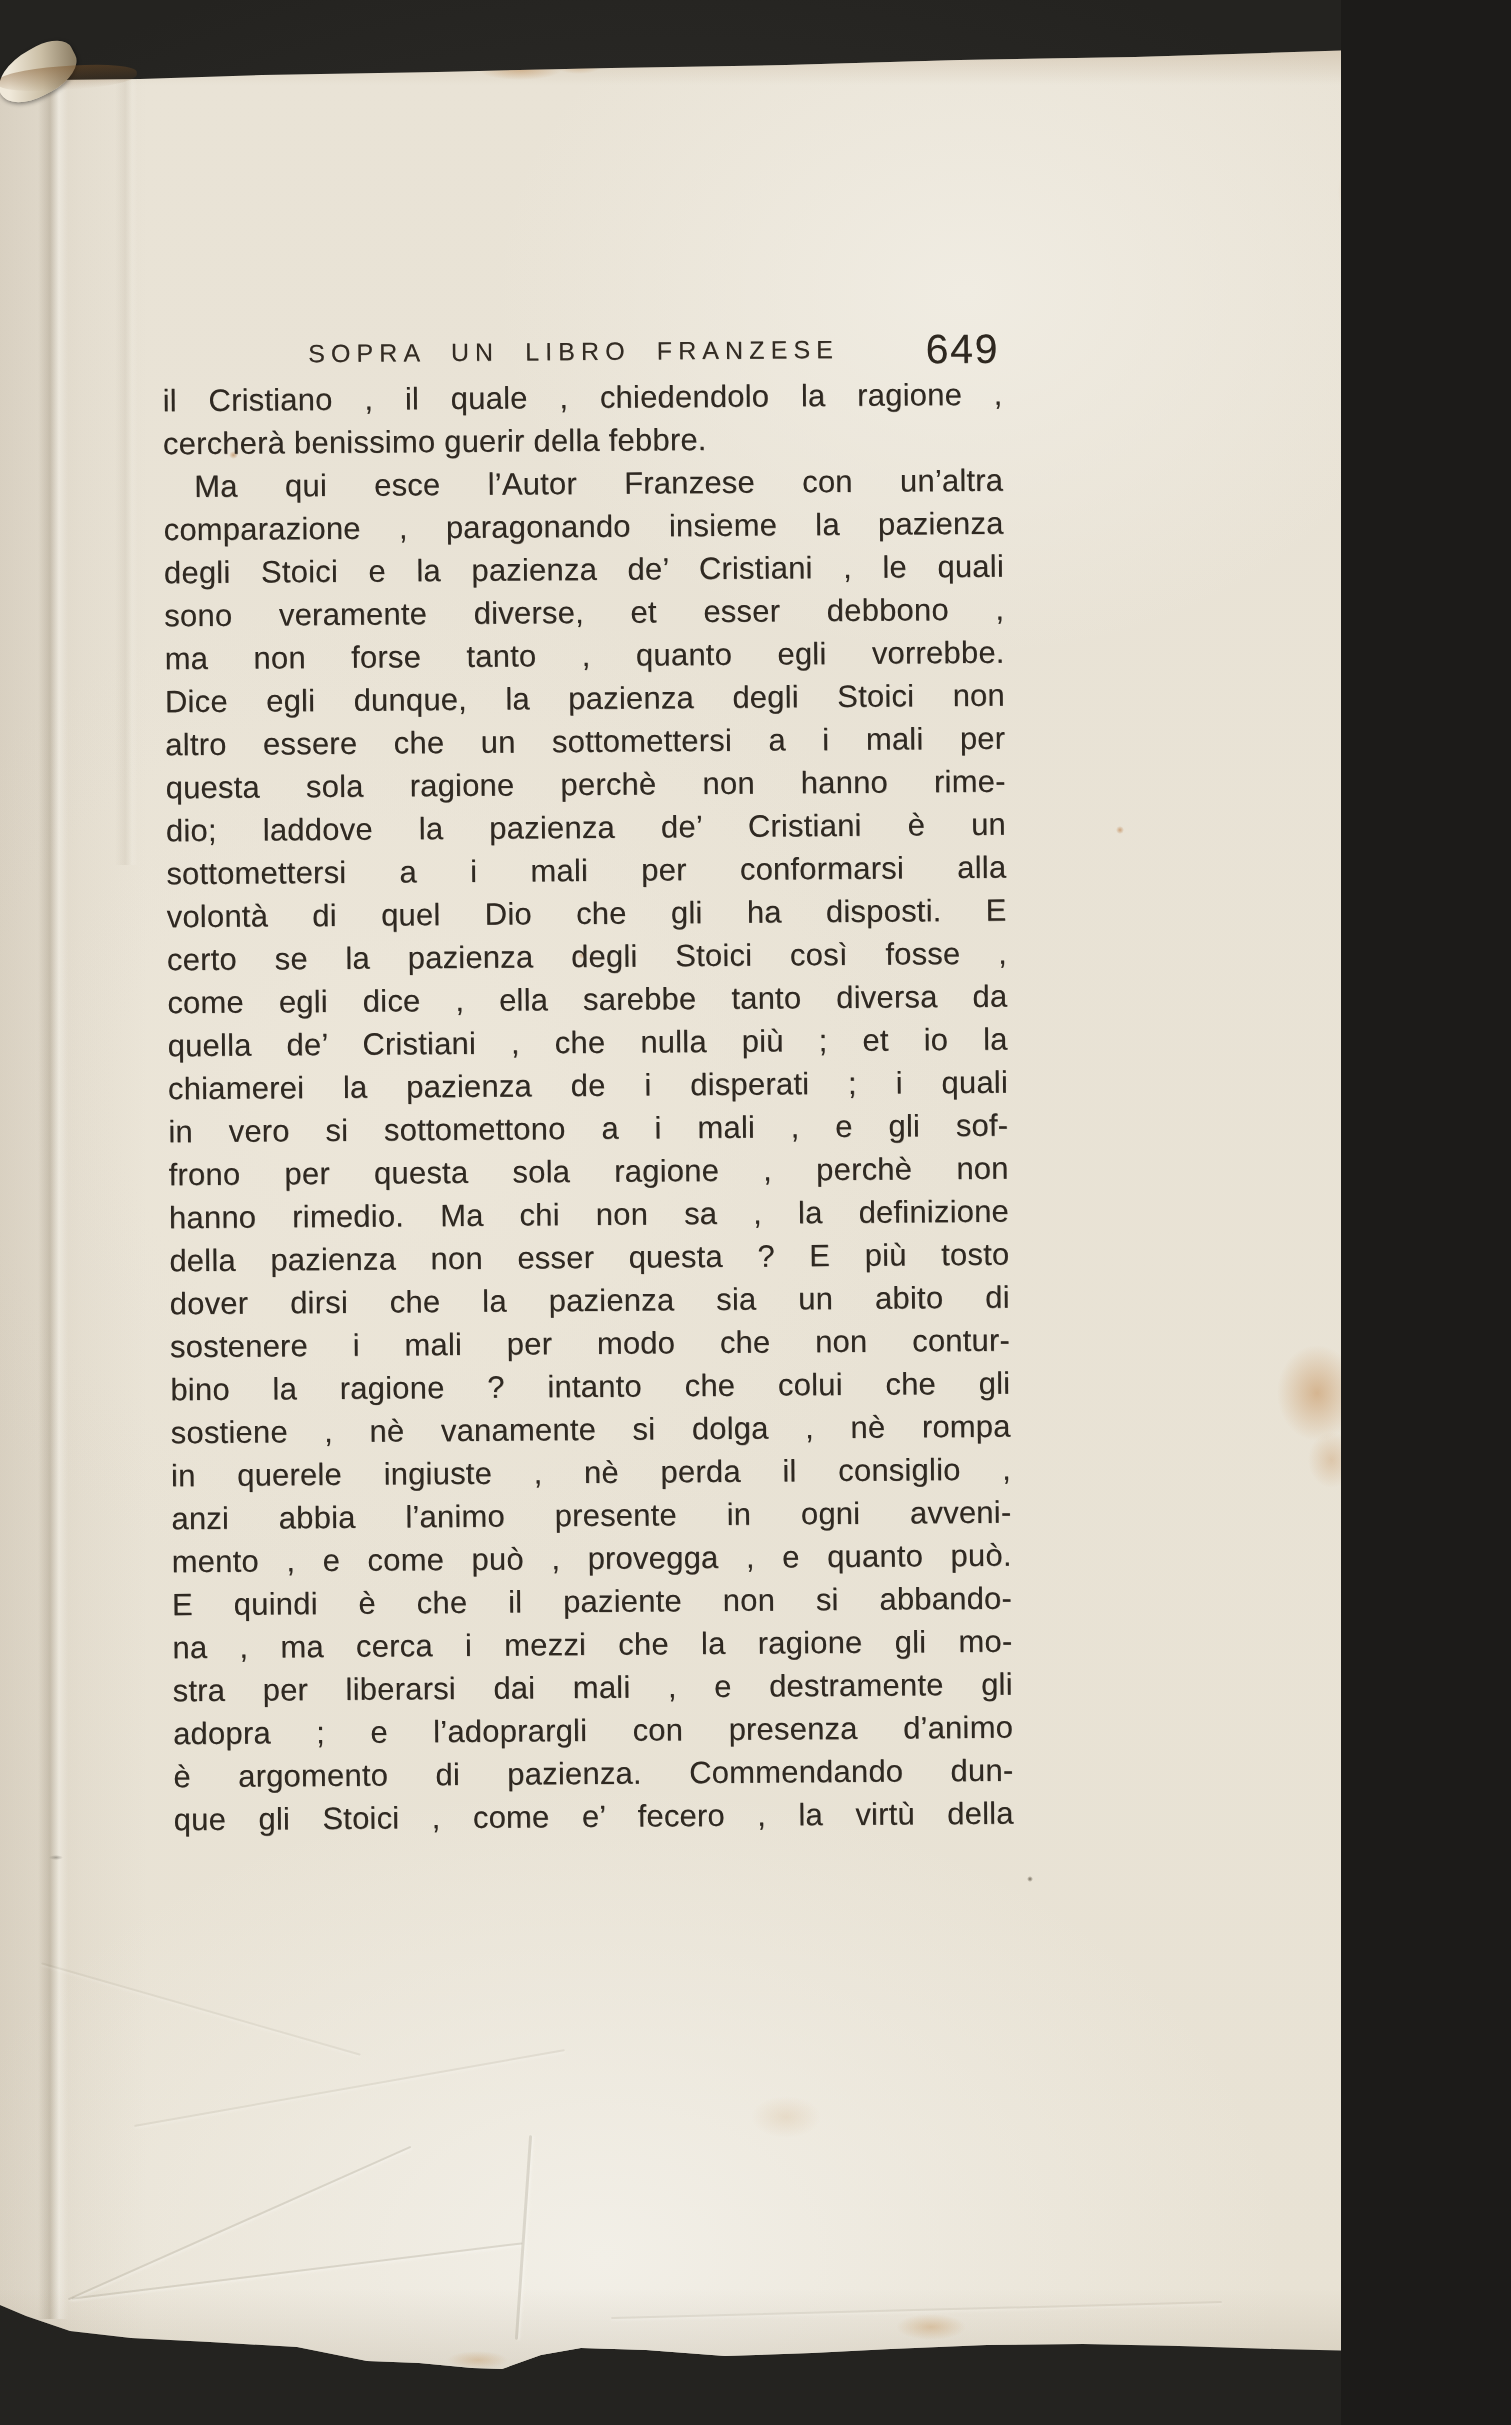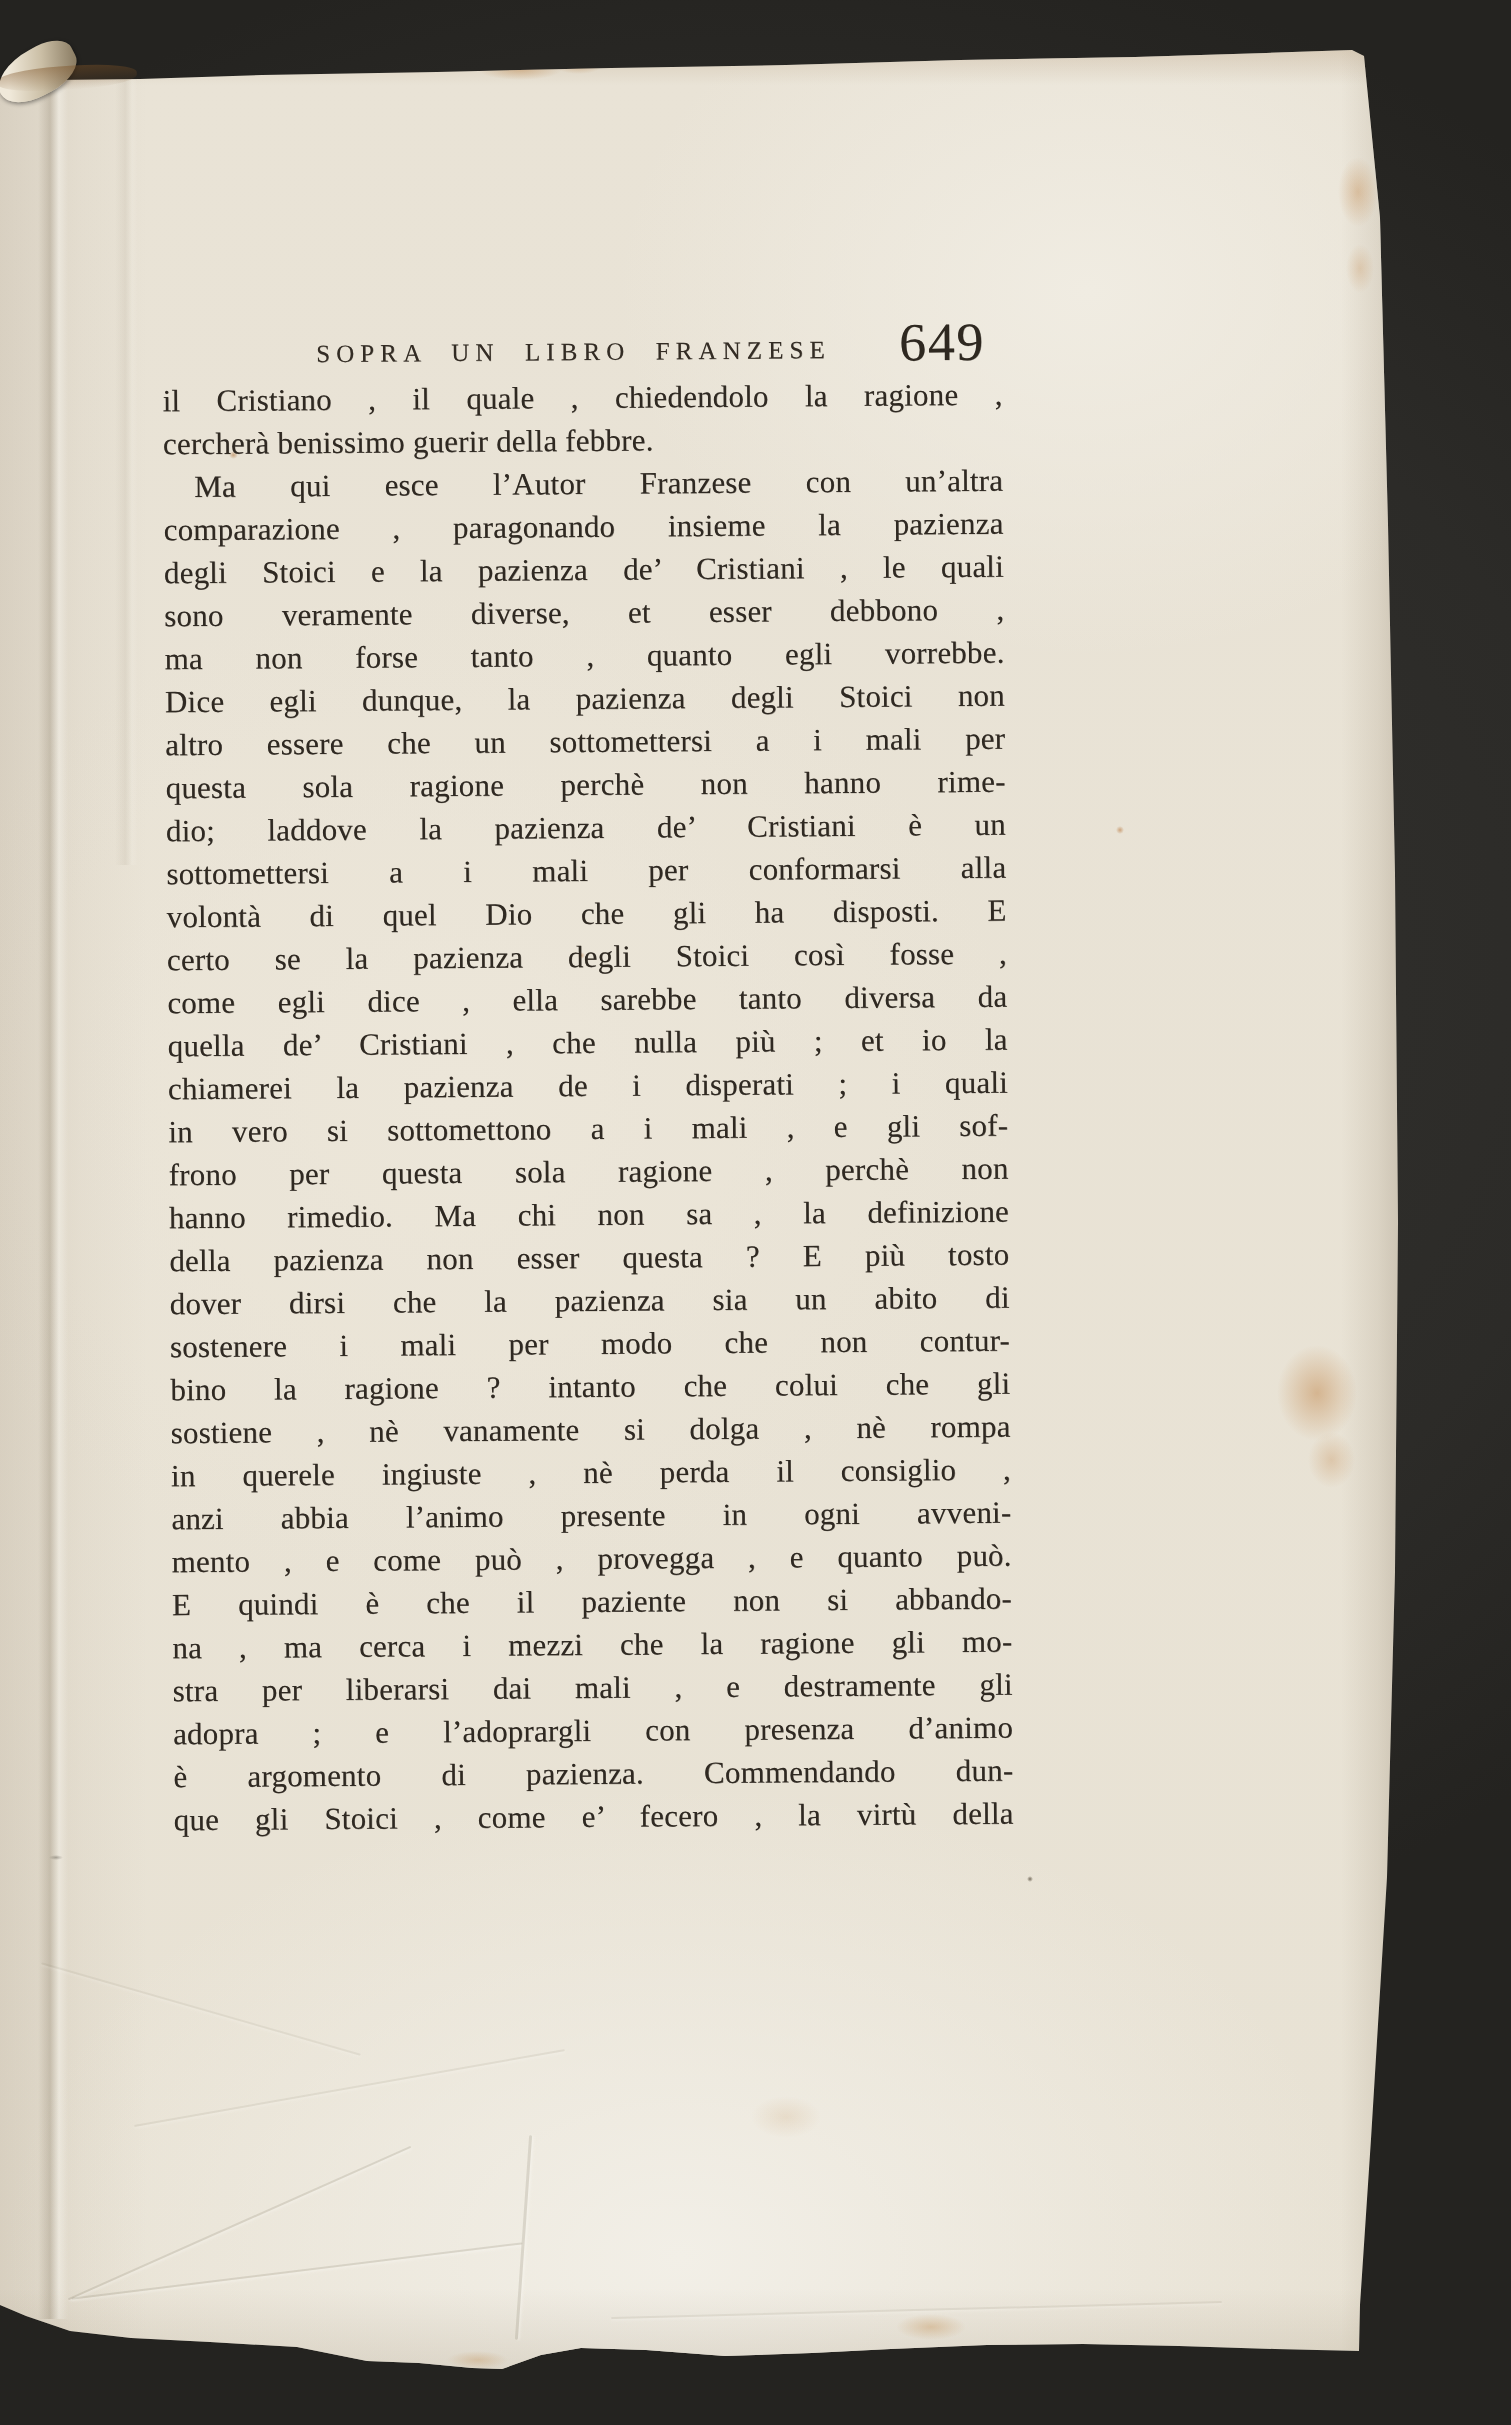--- a/index.html
+++ b/index.html
@@ -1,22 +1,23 @@
 <!DOCTYPE html>
 <html style="font-size:14px"><head>
 <meta charset="utf-8">
 <style>
   html,body{margin:0;padding:0;background:#1c1b19;}
   .screenshot{
     position:relative;
-    width:1511px;height:2426px;
+    width:1331px;height:2426px;
     overflow:hidden;
     background:
       radial-gradient(1222px 1048px at 50% 40%, #343330 0%, #2c2b28 70%, #242320 100%);
-    font-family:Liberation Serif, serif;
+    font-family:Liberation Sans, sans-serif;
+    padding-left:10px;
   }
   
   .page{
     position:absolute;inset:0;z-index:1;
     background:
       radial-gradient(786px 611px at 72% 12%, #f0ece2 0%, rgba(240,236,226,0) 60%),
       radial-gradient(873px 786px at 30% 45%, #ece6d9 0%, rgba(236,230,217,0) 65%),
       radial-gradient(1135px 786px at 45% 93%, #f2efe7 0%, rgba(242,239,231,0) 60%),
       linear-gradient(#e9e3d6, #e8e2d4);
     clip-path:polygon(
@@ -70,22 +71,22 @@
     color:#2f2922;
     text-shadow:0.3px 0.3px 0.4px rgba(47,41,34,.45);
   }
   .running-header{position:relative;height:51px;}
   .header-title{
     position:absolute;left:50%;bottom:10.5px;transform:translateX(calc(-50% - 8.7px));
     font-size:25px;letter-spacing:6.1px;word-spacing:13px;white-space:nowrap;
     color:#332c24;
   }
   .page-number{
-    position:absolute;right:17px;bottom:0px;
-    font-size:54px;letter-spacing:1.7px;color:#2e2820;text-align:right;
+    position:absolute;right:3px;bottom:0px;
+    font-size:41px;letter-spacing:1.7px;color:#2e2820;text-align:right;
   }
   .bline{
     font-size:31px;line-height:43px;height:43px;
     text-align:justify;text-align-last:justify;text-justify:inter-word;
     white-space:nowrap;letter-spacing:0.2px;
   }
   .bline.short{text-align-last:left;}
   .bline.indent{padding-left:31px;}
 </style>
 </head>

